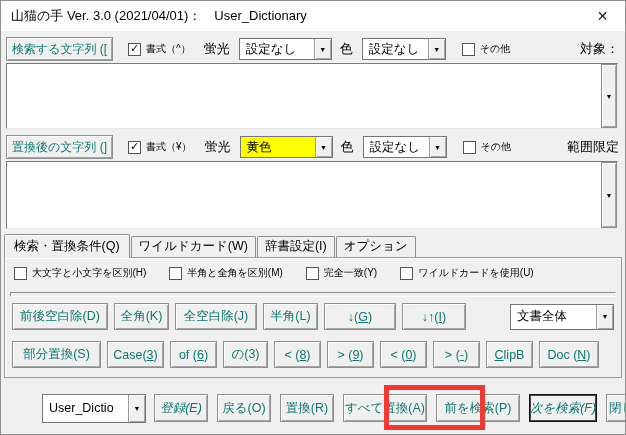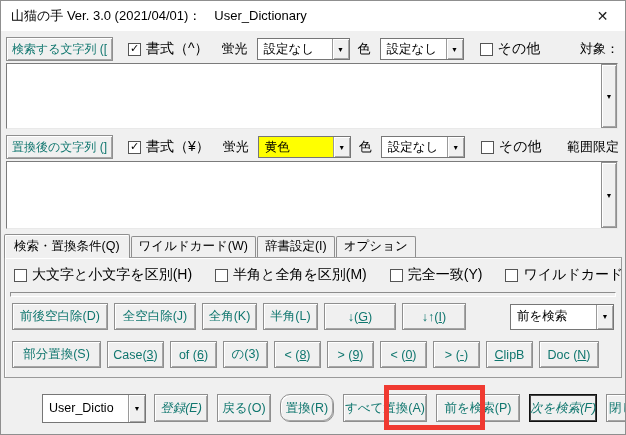--- a/index.html
+++ b/index.html
@@ -12,21 +12,21 @@
   .btn{background:#f0f0f0;border:1px solid #8f8f8f;box-shadow:inset 1px 1px 0 #ffffff, inset -1px -1px 0 #a6a6a6;
        font-size:12px;color:#0f766e;display:inline-flex;align-items:center;justify-content:center;
        white-space:nowrap;overflow:hidden;padding:0 2px;cursor:pointer;}
   .btn.default{border:1px solid #111;box-shadow:inset 0 0 0 1px #444, inset 1px 1px 0 #fff;font-style:italic;}
   .fieldbtn{width:107px;height:24px;}
   .mn{text-decoration:underline;text-underline-offset:1px;}
   .lbl{font-size:13px;color:#000;white-space:nowrap;}
   .cb{display:inline-flex;align-items:center;gap:5px;cursor:pointer;}
   .cbbox{width:13px;height:13px;background:#fff;border:1px solid #555;display:inline-flex;align-items:center;justify-content:center;flex:none;}
   .tick{font-size:11px;line-height:11px;font-weight:bold;color:#000;margin-top:-1px;}
-  .cblabel{font-size:14px;color:#000;white-space:nowrap;}
+  .cblabel{font-size:10px;color:#000;white-space:nowrap;}
   .combo{display:inline-flex;align-items:stretch;height:22px;background:#fff;border:1px solid #767676;margin-left:36px;}
   .combo-text{flex:1;font-size:12.5px;display:flex;align-items:center;padding:4px 6px;white-space:nowrap;overflow:hidden;}
   .combo-btn{width:17px;flex:none;background:#f0f0f0;border-left:1px solid #9a9a9a;box-shadow:inset 1px 1px 0 #fff,inset -1px -1px 0 #a6a6a6;display:flex;align-items:center;justify-content:center;cursor:pointer;}
   .arr{font-size:7px;color:#000;}
   .bigbox{position:absolute;left:5px;width:612px;background:#fff;border:1px solid;border-color:#7b7b7b #e9e9e9 #e9e9e9 #7b7b7b;}
   .bigbox-edit{position:absolute;left:1px;top:1px;bottom:1px;right:17px;background:#fff;}
   .bigbox-arrow{position:absolute;right:0;top:0;bottom:0;width:16px;background:#f0f0f0;border:1px solid #8f8f8f;box-shadow:inset 1px 1px 0 #fff,inset -1px -1px 0 #a6a6a6;display:flex;align-items:center;justify-content:center;cursor:pointer;}
   .tabbar{position:absolute;left:3px;top:233px;height:24px;display:flex;align-items:flex-end;z-index:3;}
   .tab{background:#f0f0f0;border:1px solid #8f8f8f;border-bottom:none;border-radius:2px 2px 0 0;
        font-size:12.5px;padding:2px 7px 3px 7px;margin-right:1px;white-space:nowrap;cursor:pointer;height:21px;margin-bottom:1px;display:flex;align-items:center;}
@@ -166,41 +166,41 @@
         <label class="cb">
           <span class="cbbox"></span>
           <span class="cblabel">ワイルドカードを使用(U)</span>
         </label>
       </div>
     <div class="divider"></div>
     <div class="actrow" id="action-row1" style="top:45px">
         <button class="btn" style="width: 96px;">
           <span>前後空白除(D)</span>
         </button>
+        <button class="btn" style="width: 55px;">
+          <span>全角(K)</span>
+        </button>
         <button class="btn" style="width: 82px;">
           <span>全空白除(J)</span>
-        </button>
-        <button class="btn" style="width: 55px;">
-          <span>全角(K)</span>
         </button>
         <button class="btn" style="width: 55px;">
           <span>半角(L)</span>
         </button>
         <button class="btn" style="width: 72px;">
           <span>↓(</span>
           <span class="mn">G</span>
           <span>)</span>
         </button>
         <button class="btn" style="width: 64px;">
           <span>↓↑(</span>
           <span class="mn">I</span>
           <span>)</span>
         </button>
         <span class="combo scopecombo">
-          <span class="combo-text">前を検索</span>
+          <span class="combo-text">文書全体</span>
           <span class="combo-btn">
             <span class="arr">▼</span>
           </span>
         </span>
       </div>
     <div class="actrow" id="action-row2" style="top:83px">
         <button class="btn" style="width: 89px;">
           <span>部分置換(S)</span>
         </button>
         <button class="btn" style="width: 57px;">
@@ -256,21 +256,21 @@
           <span class="arr">▼</span>
         </span>
     </span>
     <span id="bottom-buttons" style="display:flex;align-items:center;gap:9px;">
         <button class="btn" style="width: 54px; font-style: italic;">
           <span>登録(E)</span>
         </button>
         <button class="btn" style="width: 54px;">
           <span>戻る(O)</span>
         </button>
-        <button class="btn" style="width: 54px; border-radius: 10px;">
+        <button class="btn" style="width: 54px;">
           <span>置換(R)</span>
         </button>
         <button class="btn" style="width: 84px;">
           <span>すべて置換(A)</span>
         </button>
         <button class="btn" style="width: 84px;">
           <span>前を検索(P)</span>
         </button>
         <button class="btn default" style="width: 68px;">
           <span>次を検索(F)</span>

